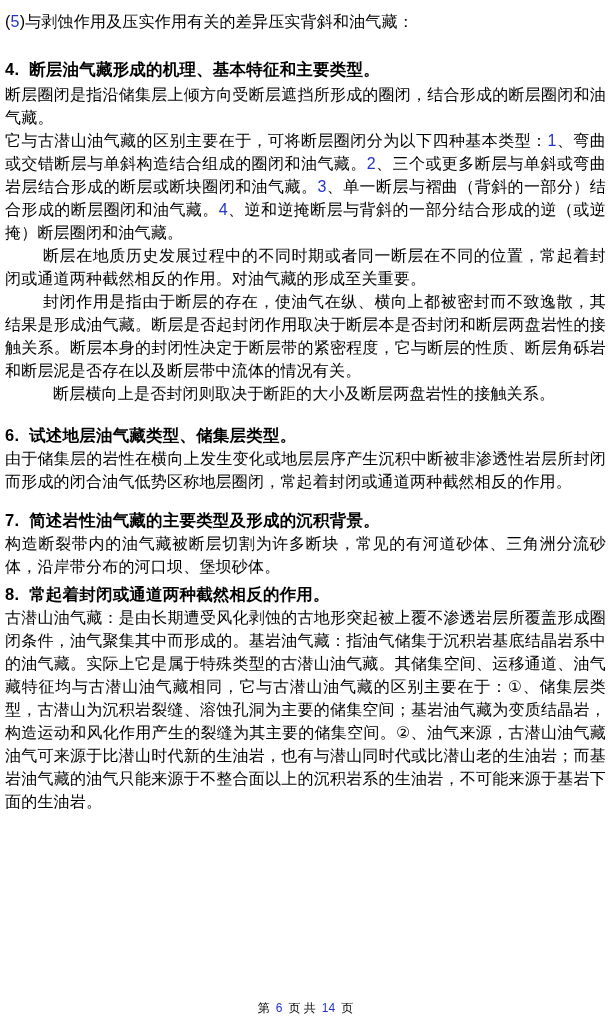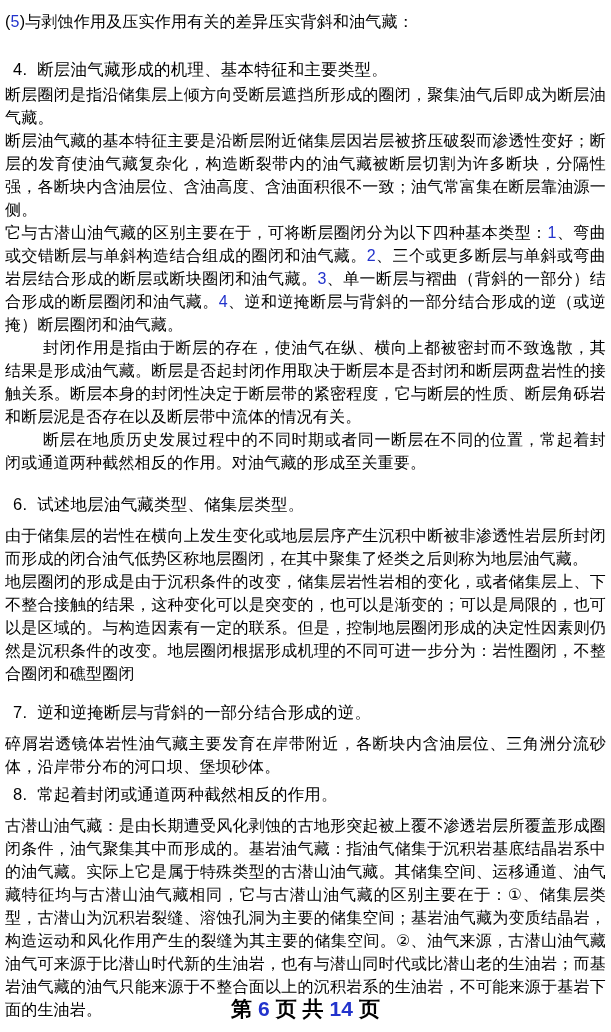--- a/index.html
+++ b/index.html
@@ -19,76 +19,74 @@
     overflow: hidden;
   }
   p {
     margin: 0;
     font-size: 16px;
     line-height: 23px;
     text-align: justify;
     letter-spacing: 0.2px;
   }
   .heading {
-    margin: 8px;
+    margin: 0;
     font-size: 16.5px;
     line-height: 23px;
-    font-weight: normal;
+    font-weight: bold;
     letter-spacing: 0.2px;
   }
   .hnum { margin-right: 10px; }
   .blue { color: var(--accent-blue, #2233cc); }
   .indent-2 { text-indent: 38px; }
   .indent-3 { text-indent: 48px; }
   .sec-q4 .heading { margin-top: 25px; }
   .sec-q4 .heading { margin-bottom: 2px; }
   .sec-q5 .heading { margin-top: 8px; }
   .sec-q6 .heading { margin-top: 19px; }
   .sec-q7 .heading { margin-top: 16px; }
   .sec-q8 .heading { margin-top: 5px; }
   .footer {
     position: absolute;
     left: 0;
     top: 997px;
     width: 611px;
     text-align: center;
-    font-size: 21px;
+    font-size: 12px;
     line-height: 23px;
-    font-weight: bold;
   }
   .footer span { margin: 0 3px; }
 </style>
 </head>
 <body>
 
 <div class="page">
 
   <p class="intro"><span>(</span><span class="blue">5</span><span>)</span><span>与剥蚀作用及压实作用有关的差异压实背斜和油气藏：</span></p>
 
   <div class="section sec-q4">
     <h2 class="heading"><span class="hnum">4.</span><span>断层油气藏形成的机理、基本特征和主要类型。</span></h2>
-    <p>断层圈闭是指沿储集层上倾方向受断层遮挡所形成的圈闭，聚集油气后即成为断层油气藏。</p>
-    <p>断层油气藏的基本特征主要是沿断层附近储集层因岩层被挤压破裂而渗透性变好；断层的发育使油气藏复杂化，构造断裂带内的油气藏被断层切割为许多断块，分隔性强，各断块内含油层位、含油高度、含油面积很不一致；油气常富集在断层靠油源一侧。</p>
+    <p>断层圈闭是指沿储集层上倾方向受断层遮挡所形成的圈闭，结合形成的断层圈闭和油气藏。</p>
     <p><span>它与古潜山油气藏的区别主要在于，可将断层圈闭分为以下四种基本类型：</span><span class="blue">1</span><span>、弯曲或交错断层与单斜构造结合组成的圈闭和油气藏。</span><span class="blue">2</span><span>、三个或更多断层与单斜或弯曲岩层结合形成的断层或断块圈闭和油气藏。</span><span class="blue">3</span><span>、单一断层与褶曲（背斜的一部分）结合形成的断层圈闭和油气藏。</span><span class="blue">4</span><span>、逆和逆掩断层与背斜的一部分结合形成的逆（或逆掩）断层圈闭和油气藏。</span></p>
   </div>
 
   <div class="section sec-q5">
+    <p class="indent-2">断层在地质历史发展过程中的不同时期或者同一断层在不同的位置，常起着封闭或通道两种截然相反的作用。对油气藏的形成至关重要。</p>
     <p class="indent-2">封闭作用是指由于断层的存在，使油气在纵、横向上都被密封而不致逸散，其结果是形成油气藏。断层是否起封闭作用取决于断层本是否封闭和断层两盘岩性的接触关系。断层本身的封闭性决定于断层带的紧密程度，它与断层的性质、断层角砾岩和断层泥是否存在以及断层带中流体的情况有关。</p>
-    <p class="indent-2">断层在地质历史发展过程中的不同时期或者同一断层在不同的位置，常起着封闭或通道两种截然相反的作用。对油气藏的形成至关重要。</p>
+    <p class="indent-3">断层横向上是否封闭则取决于断距的大小及断层两盘岩性的接触关系。</p>
   </div>
 
   <div class="section sec-q6">
     <h2 class="heading"><span class="hnum">6.</span><span>试述地层油气藏类型、储集层类型。</span></h2>
-    <p>由于储集层的岩性在横向上发生变化或地层层序产生沉积中断被非渗透性岩层所封闭而形成的闭合油气低势区称地层圈闭，在其中聚集了烃类之后则称为地层油气藏。</p>
-    <p>地层圈闭的形成是由于沉积条件的改变，储集层岩性岩相的变化，或者储集层上、下不整合接触的结果，这种变化可以是突变的，也可以是渐变的；可以是局限的，也可以是区域的。与构造因素有一定的联系。但是，控制地层圈闭形成的决定性因素则仍然是沉积条件的改变。地层圈闭根据形成机理的不同可进一步分为：岩性圈闭，不整合圈闭和礁型圈闭</p>
+    <p>由于储集层的岩性在横向上发生变化或地层层序产生沉积中断被非渗透性岩层所封闭而形成的闭合油气低势区称地层圈闭，常起着封闭或通道两种截然相反的作用。</p>
   </div>
 
   <div class="section sec-q7">
-    <h2 class="heading"><span class="hnum">7.</span><span>逆和逆掩断层与背斜的一部分结合形成的逆。</span></h2>
-    <p>碎屑岩透镜体岩性油气藏主要发育在岸带附近，各断块内含油层位、三角洲分流砂体，沿岸带分布的河口坝、堡坝砂体。</p>
+    <h2 class="heading"><span class="hnum">7.</span><span>简述岩性油气藏的主要类型及形成的沉积背景。</span></h2>
+    <p>构造断裂带内的油气藏被断层切割为许多断块，常见的有河道砂体、三角洲分流砂体，沿岸带分布的河口坝、堡坝砂体。</p>
   </div>
 
   <div class="section sec-q8">
     <h2 class="heading"><span class="hnum">8.</span><span>常起着封闭或通道两种截然相反的作用。</span></h2>
     <p>古潜山油气藏：是由长期遭受风化剥蚀的古地形突起被上覆不渗透岩层所覆盖形成圈闭条件，油气聚集其中而形成的。基岩油气藏：指油气储集于沉积岩基底结晶岩系中的油气藏。实际上它是属于特殊类型的古潜山油气藏。其储集空间、运移通道、油气藏特征均与古潜山油气藏相同，它与古潜山油气藏的区别主要在于：①、储集层类型，古潜山为沉积岩裂缝、溶蚀孔洞为主要的储集空间；基岩油气藏为变质结晶岩，构造运动和风化作用产生的裂缝为其主要的储集空间。②、油气来源，古潜山油气藏油气可来源于比潜山时代新的生油岩，也有与潜山同时代或比潜山老的生油岩；而基岩油气藏的油气只能来源于不整合面以上的沉积岩系的生油岩，不可能来源于基岩下面的生油岩。</p>
   </div>
 
   <div class="footer"><span>第</span><span class="blue">6</span><span>页 共</span><span class="blue">14</span><span>页</span></div>
 
 </div>

